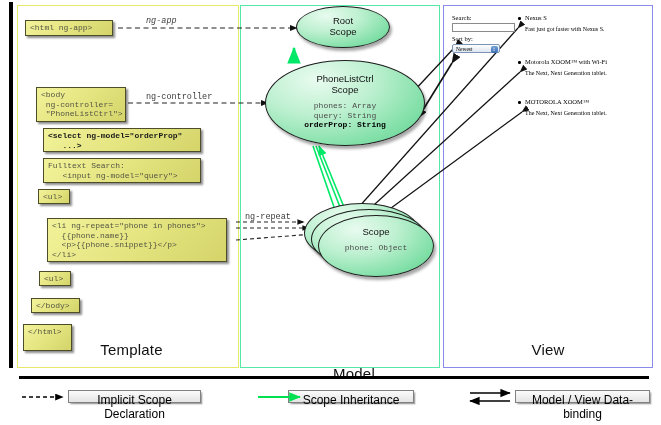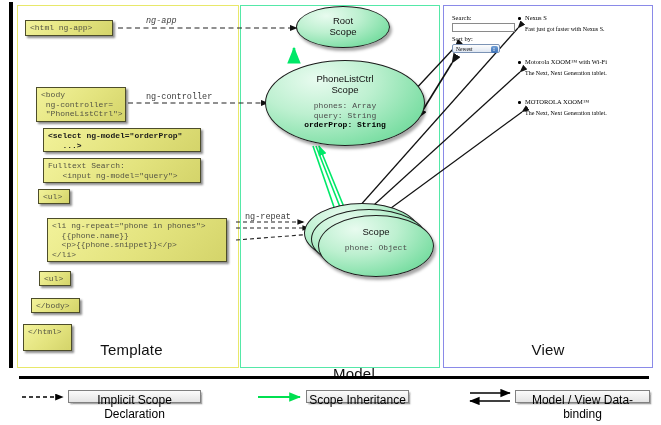--- a/index.html
+++ b/index.html
@@ -213,17 +213,17 @@
         <path d="M0,0 L6.5,2.6 L0,5.2 z" fill="#00e050"></path>
       </marker>
     </defs>
     <path d="M22,397 L63,397" stroke="#000" stroke-width="1.3" stroke-dasharray="4,3" fill="none" marker-end="url(#lah)"></path>
     <path d="M258,397 L300,397" stroke="#00e050" stroke-width="1.8" fill="none" marker-end="url(#lahg)"></path>
     <path d="M470,393 L510,393" stroke="#000" stroke-width="1.6" fill="none" marker-end="url(#lah)"></path>
     <path d="M510,401 L470,401" stroke="#000" stroke-width="1.6" fill="none" marker-end="url(#lah)"></path>
   </svg>
 
   <div class="legend-box" style="left:68px;top:390px;width:133px;">Implicit Scope Declaration</div>
-  <div class="legend-box" style="left:306px;top:390px;width:103px;">Scope Inheritance</div>
+  <div class="legend-box" style="left:288px;top:390px;width:126px;">Scope Inheritance</div>
   <div class="legend-box" style="left:515px;top:390px;width:135px;">Model / View Data-binding</div>
 
   </div>
 </div>
 
 </body></html>

